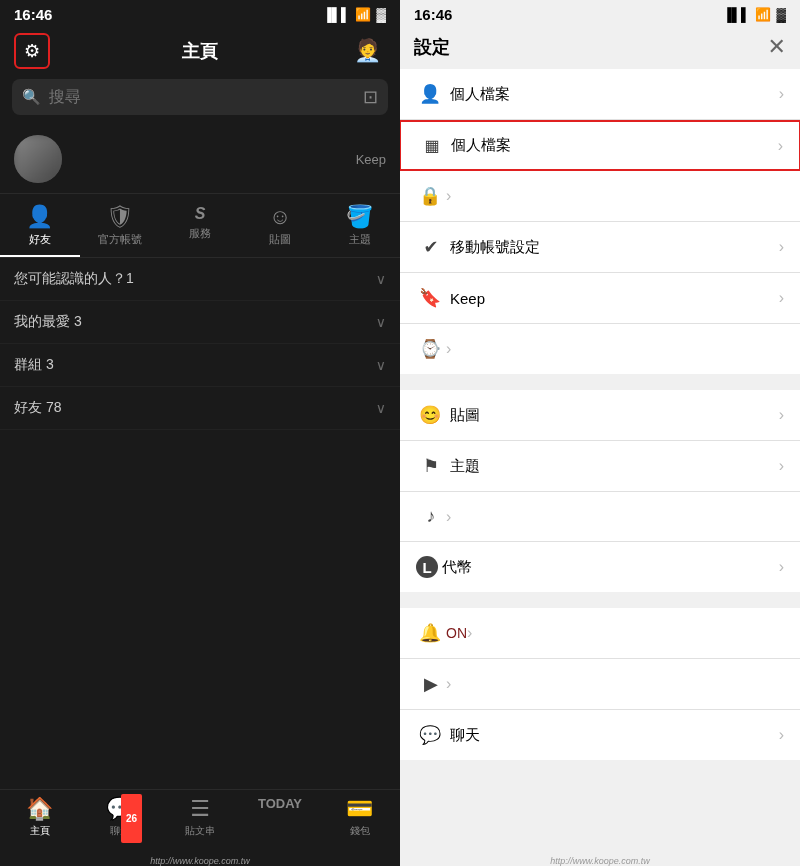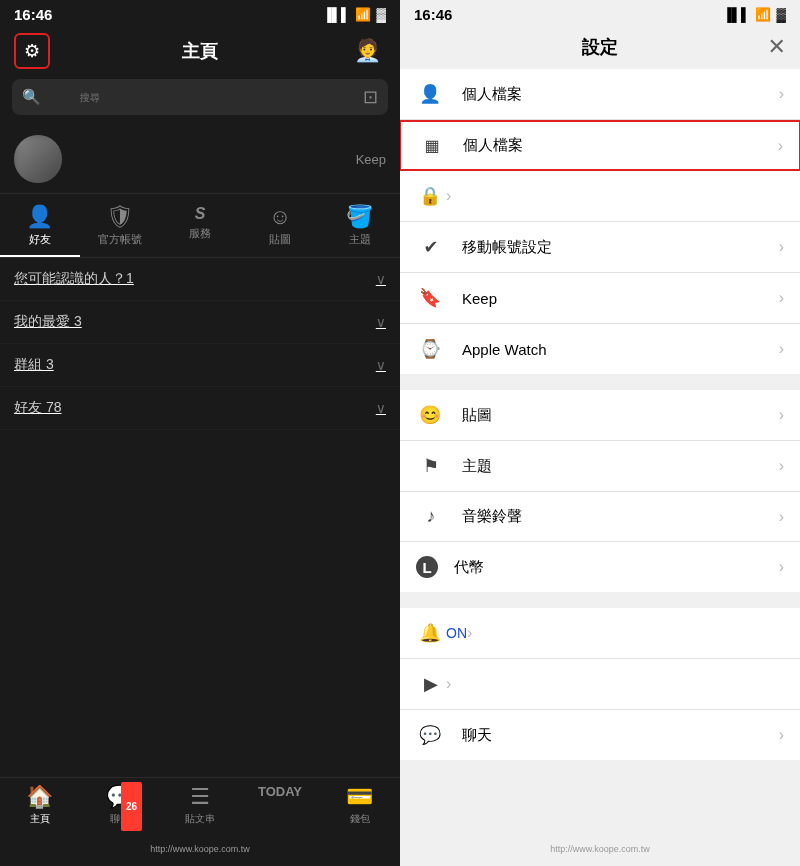--- a/index.html
+++ b/index.html
@@ -79,22 +79,21 @@
       align-items: center;
       padding: 7px 10px;
       gap: 8px;
     }
     .search-input-left {
       flex: 1;
       background: transparent;
       border: none;
       outline: none;
       color: #888;
-      font-size: 10px;
-      margin-left: 31px;
+      font-size: 16px;
     }
     .scan-icon {
       color: #888;
       font-size: 18px;
     }
 
     .profile-section {
       display: flex;
       align-items: center;
       justify-content: space-between;
@@ -153,21 +152,20 @@
       flex: 1;
       overflow: hidden;
     }
     .contact-group {
       padding: 12px 14px;
       display: flex;
       align-items: center;
       justify-content: space-between;
       border-bottom: 1px solid #222;
       cursor: pointer;
-      text-decoration: underline;
     }
     .contact-group-label {
       color: #ccc;
       font-size: 14px;
     }
     .chevron-down {
       color: #666;
       font-size: 14px;
     }
 
@@ -231,21 +229,21 @@
     .right-status-icons {
       display: flex;
       align-items: center;
       gap: 5px;
       font-size: 13px;
     }
 
     .right-header {
       display: flex;
       align-items: center;
-      justify-content: center;
+      justify-content: flex-start;
       padding: 8px 14px 10px;
       background: #f0f0f0;
       position: relative;
     }
     .right-header-title {
       font-size: 18px;
       font-weight: 600;
       color: #000;
     }
     .right-close-btn {
@@ -289,43 +287,44 @@
       font-size: 18px;
       color: #444;
       display: flex;
       align-items: center;
       justify-content: center;
     }
     .settings-item-label {
       flex: 1;
       font-size: 15px;
       color: #000;
-      margin-left: 16px;
+      margin-left: 4px;
     }
     .settings-item-value {
-      color: #1d4ed8;
+      color: #7f1d1d;
       font-size: 14px;
       margin-right: 0;
     }
     .settings-chevron {
       color: #bbb;
       font-size: 16px;
     }
 
     .divider-space {
       height: 8px;
       background: #f0f0f0;
     }
 
     
     .watermark {
       text-align: center;
       font-size: 9px;
       color: #999;
-      padding: 2px 0 12px;
+      padding: 2px 0 0;
+      font-style: italic;
     }
   </style>
 </head>
 <body>
 
 <div class="left-panel">
 
   <div class="status-bar">
     <span>16:46</span>
     <div class="status-icons">
@@ -465,41 +464,39 @@
         <span class="settings-item-label">移動帳號設定</span>
         <span class="settings-chevron">›</span>
       </div>
       <div class="settings-item">
         <span class="settings-item-icon">🔖</span>
         <span class="settings-item-label">Keep</span>
         <span class="settings-chevron">›</span>
       </div>
       <div class="settings-item">
         <span class="settings-item-icon">⌚</span>
-        <span class="settings-item-label">Apple Watch</span>
         <span class="settings-chevron">›</span>
       </div>
     </div>
 
     <div class="divider-space"></div>
 
     <div class="settings-section">
       <div class="settings-item">
         <span class="settings-item-icon">😊</span>
         <span class="settings-item-label">貼圖</span>
         <span class="settings-chevron">›</span>
       </div>
       <div class="settings-item">
         <span class="settings-item-icon">⚑</span>
         <span class="settings-item-label">主題</span>
         <span class="settings-chevron">›</span>
       </div>
       <div class="settings-item">
         <span class="settings-item-icon">♪</span>
-        <span class="settings-item-label">音樂鈴聲</span>
         <span class="settings-chevron">›</span>
       </div>
       <div class="settings-item">
         <span class="settings-item-icon" style="font-weight:700;font-size:15px;background:#444;color:#fff;border-radius:50%;width:22px;height:22px;display:flex;align-items:center;justify-content:center;">L</span>
         <span class="settings-item-label">代幣</span>
         <span class="settings-chevron">›</span>
       </div>
     </div>
 
     <div class="divider-space"></div>

